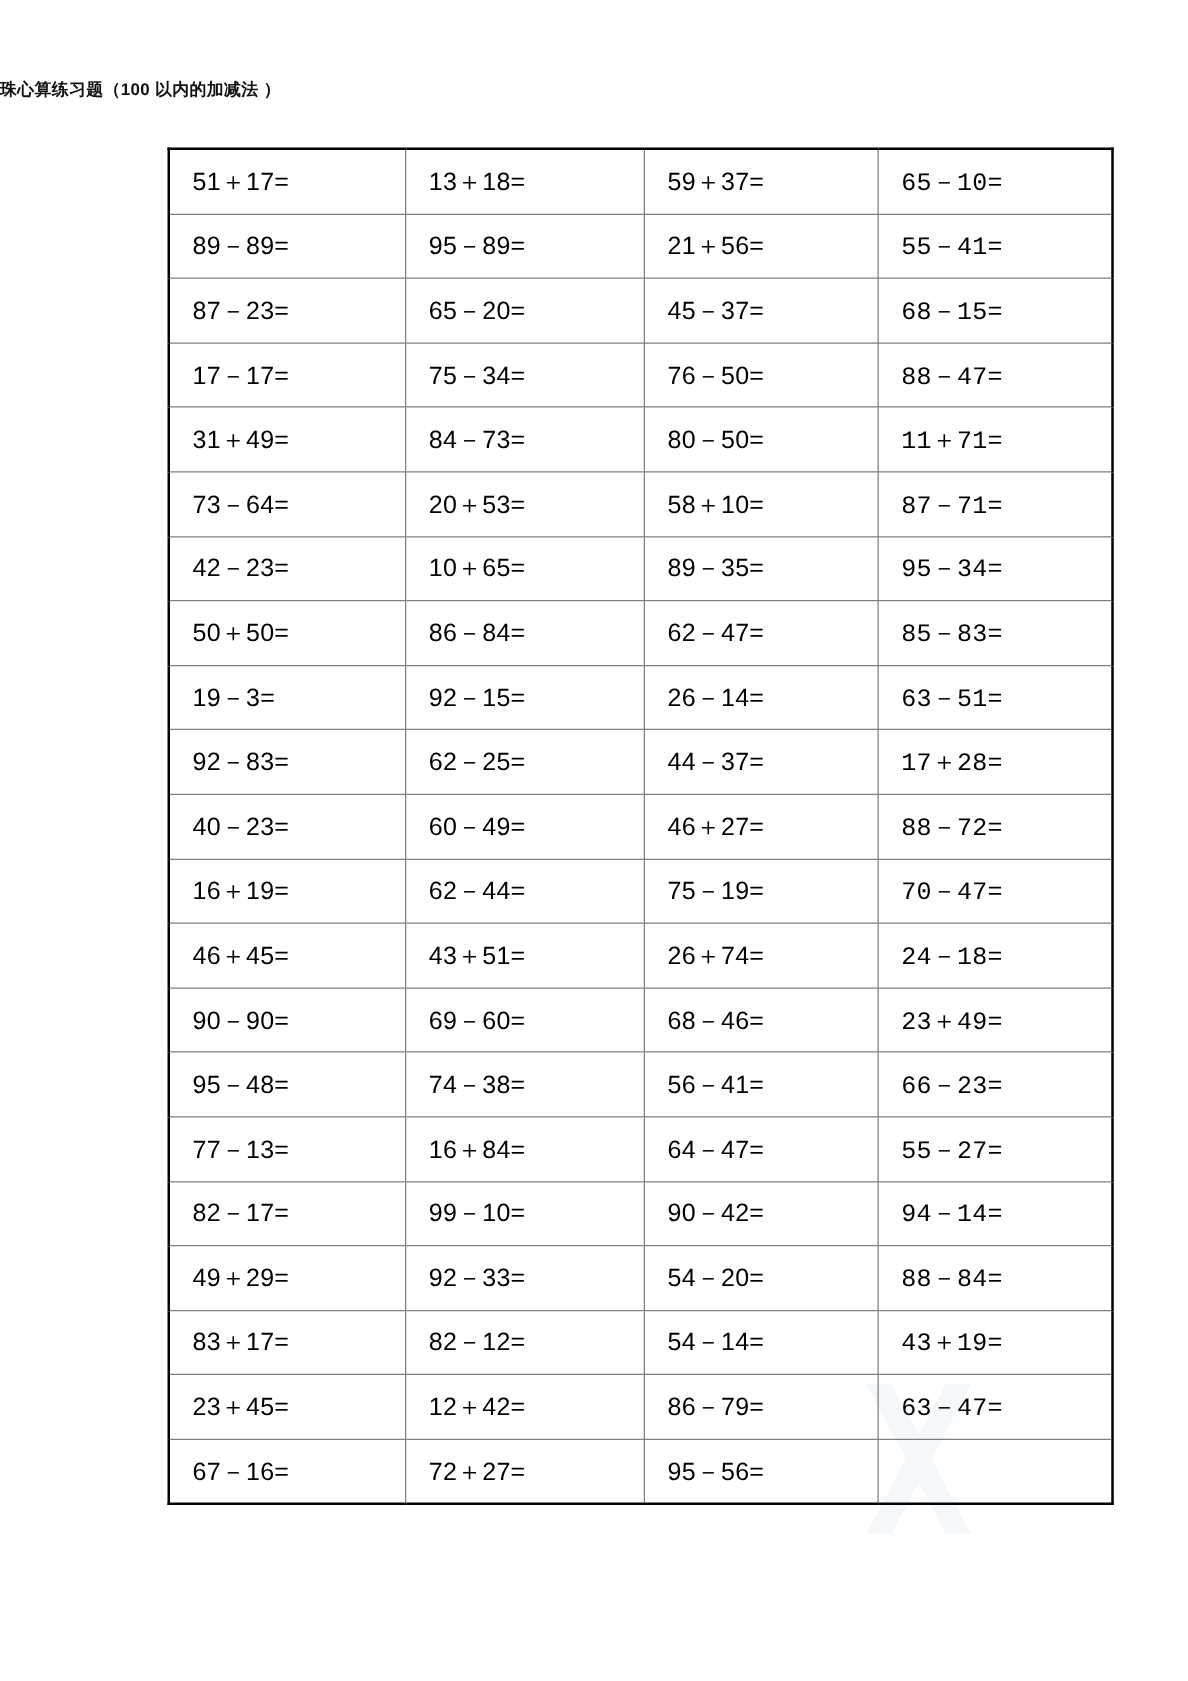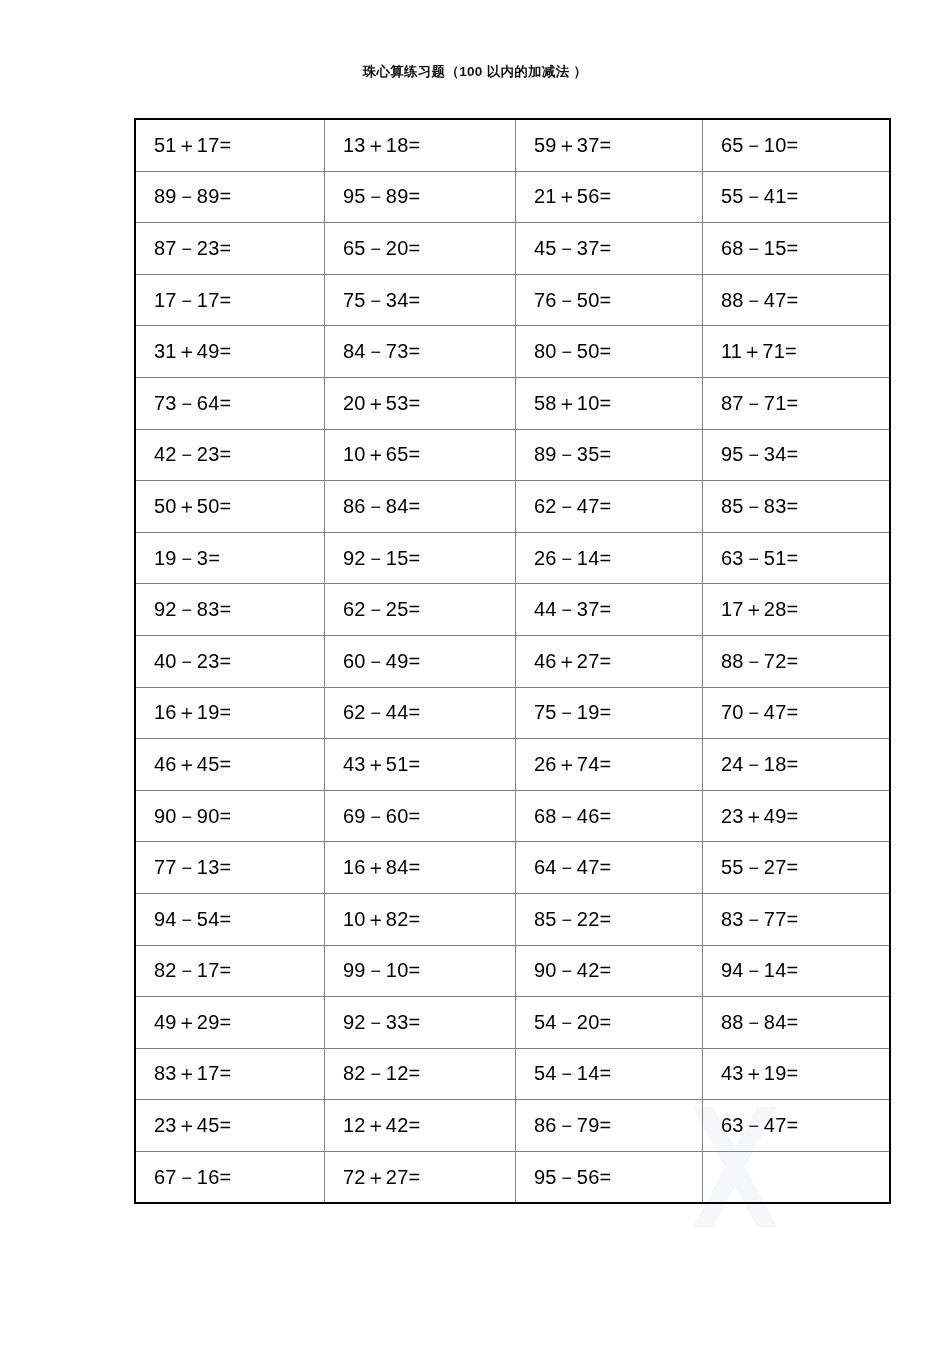--- a/index.html
+++ b/index.html
@@ -20,21 +20,20 @@
     left: 0;
     top: 0;
     width: 950px;
     height: 1345px;
   }
   .doc-title {
     position: absolute;
     left: 0;
     top: 63px;
     width: 950px;
-    text-align: center;
     font-size: 13.5px;
     font-weight: 700;
     letter-spacing: 0.3px;
     color: #111111;
     white-space: pre;
   }
   .worksheet-table {
     position: absolute;
     left: 134px;
     top: 118px;
@@ -53,21 +52,21 @@
     white-space: nowrap;
     letter-spacing: 0.2px;
   }
   .worksheet-table tr:first-child td { border-top: 2px solid #000000; }
   .worksheet-table tr:last-child td { border-bottom: 2px solid #000000; }
   .worksheet-table td:first-child { border-left: 2px solid #000000; }
   .worksheet-table td:last-child { border-right: 2px solid #000000; }
   .worksheet-table td.col-0 { width: 170px; margin-left: 31px; }
   .worksheet-table td.col-1 { width: 172px; }
   .worksheet-table td.col-2 { width: 168px; }
-  .worksheet-table td.col-3 { width: 168px; }
+  .worksheet-table td.col-3 { width: 168px; font-family: Liberation Mono, monospace; }
   .watermark {
     position: absolute;
     right: 120px;
     bottom: 118px;
     width: 190px;
     height: 120px;
     opacity: 0.045;
     pointer-events: none;
     background:
       linear-gradient(118deg, transparent 46%, #3a6ea5 46%, #3a6ea5 54%, transparent 54%),
@@ -161,32 +160,32 @@
           <td class="col-2">26＋74=</td>
           <td class="col-3">24－18=</td>
         </tr>
         <tr>
           <td class="col-0">90－90=</td>
           <td class="col-1">69－60=</td>
           <td class="col-2">68－46=</td>
           <td class="col-3">23＋49=</td>
         </tr>
         <tr>
+          <td class="col-0">95－48=</td>
+          <td class="col-1">74－38=</td>
+          <td class="col-2">56－41=</td>
+          <td class="col-3">66－23=</td>
+        </tr>
+        <tr>
           <td class="col-0">77－13=</td>
           <td class="col-1">16＋84=</td>
           <td class="col-2">64－47=</td>
           <td class="col-3">55－27=</td>
         </tr>
         <tr>
-          <td class="col-0">94－54=</td>
-          <td class="col-1">10＋82=</td>
-          <td class="col-2">85－22=</td>
-          <td class="col-3">83－77=</td>
-        </tr>
-        <tr>
           <td class="col-0">82－17=</td>
           <td class="col-1">99－10=</td>
           <td class="col-2">90－42=</td>
           <td class="col-3">94－14=</td>
         </tr>
         <tr>
           <td class="col-0">49＋29=</td>
           <td class="col-1">92－33=</td>
           <td class="col-2">54－20=</td>
           <td class="col-3">88－84=</td>

